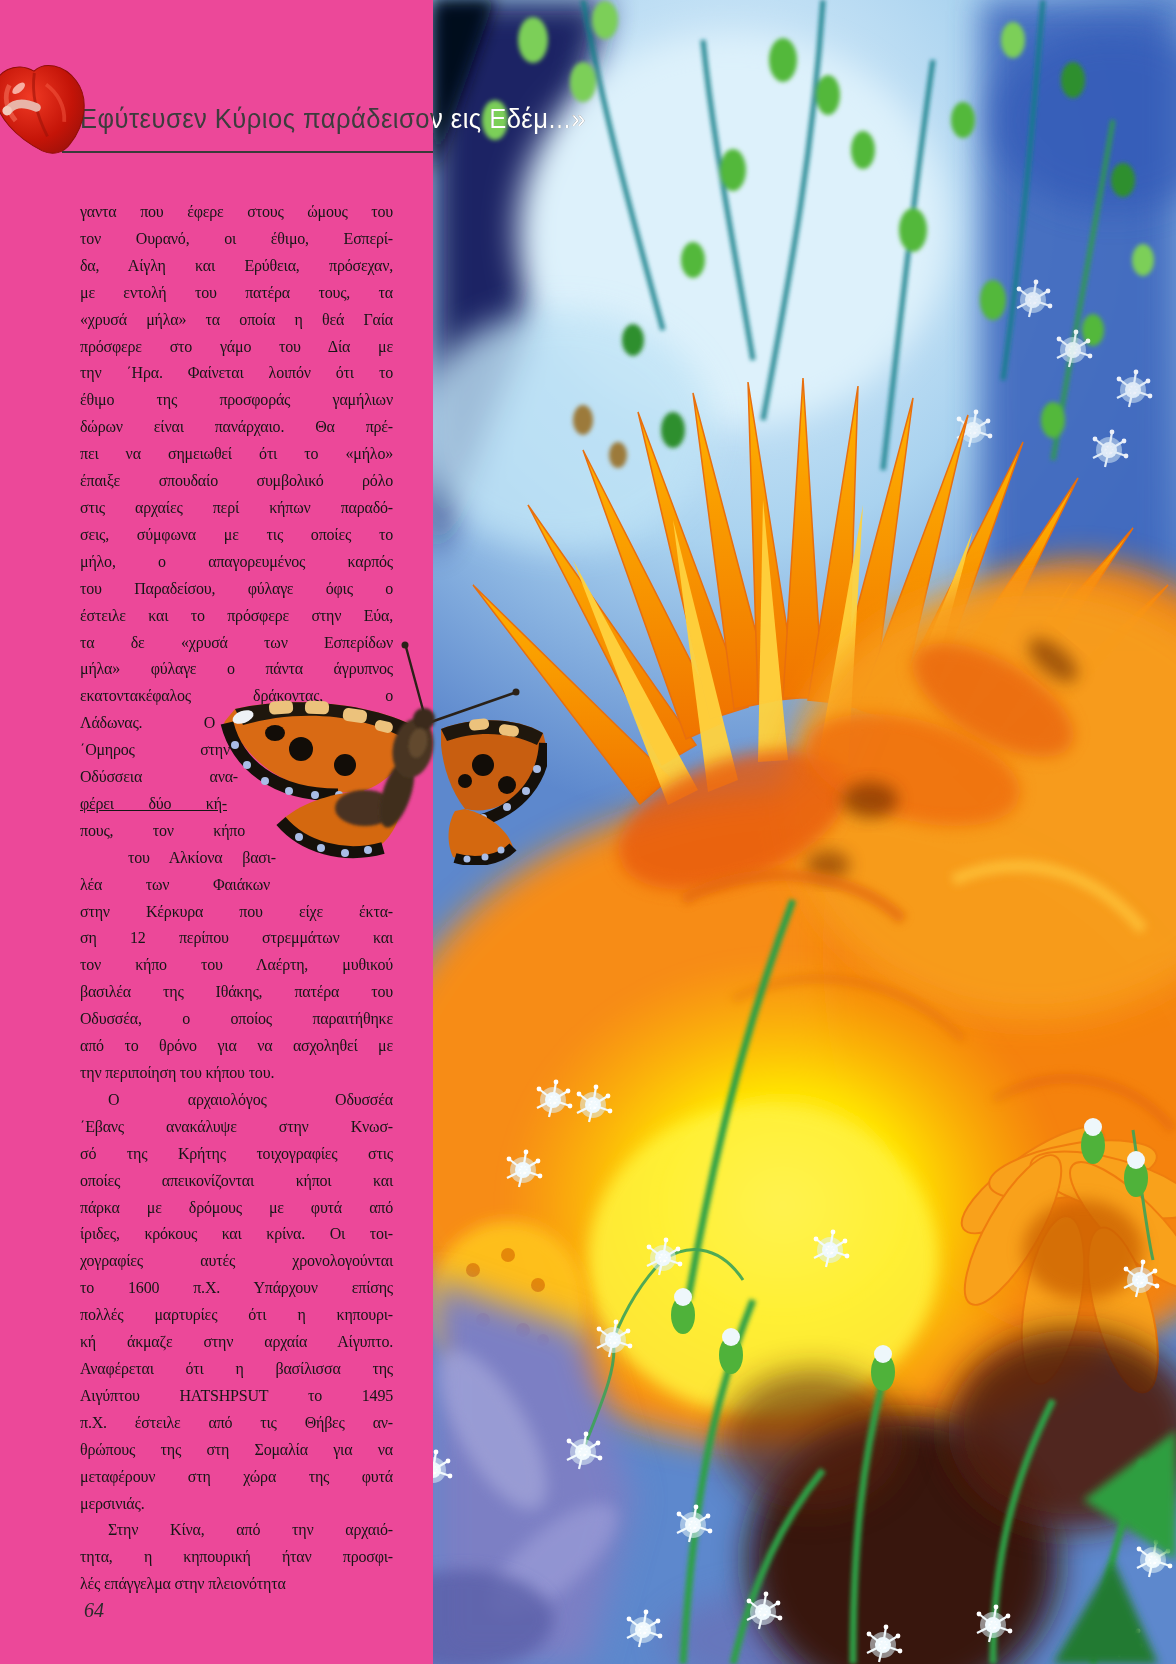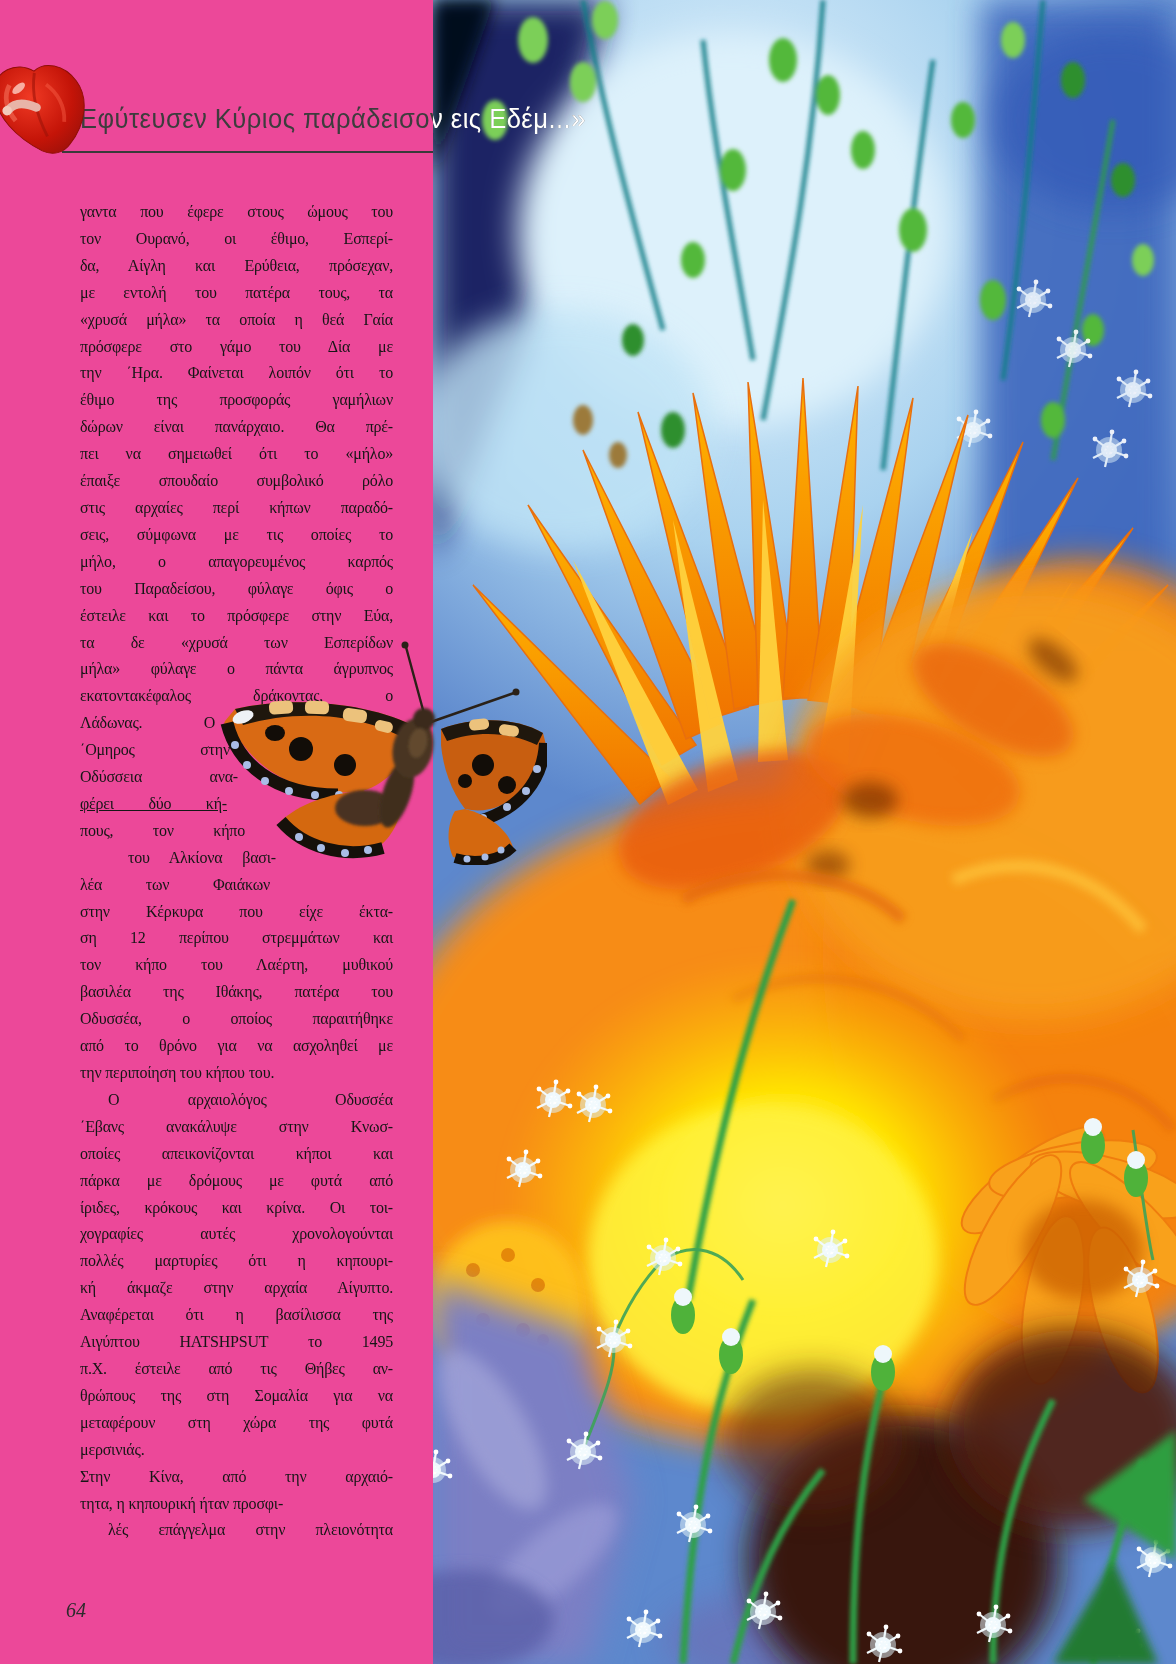--- a/index.html
+++ b/index.html
@@ -34,21 +34,21 @@
   .col-line:nth-child(26){padding-right:123px;}
   
   .col-line:nth-child(33),.col-line:nth-child(49),.col-line:nth-child(52){text-align-last:left;}
   
   .col-line:nth-child(34),.col-line:nth-child(50){text-indent:28px;}
 
   
   .butterfly{position:absolute;left:213px;top:633px;width:334px;height:232px;}
 
   
-  .page-number{position:absolute;left:66px;top:1599px;
+  .page-number{position:absolute;left:84px;top:1599px;
                font-style:italic;font-size:20px;color:#2b2b2b;}
 </style>
 </head>
 <body>
 
 <div class="page">
 
   <svg class="photo" viewBox="0 0 743 1664" preserveAspectRatio="none" aria-hidden="true">
     <defs>
       <filter id="b16" x="-40%" y="-40%" width="180%" height="180%">
@@ -343,24 +343,26 @@
       <div class="col-line">λέα των Φαιάκων</div>
       <div class="col-line">στην Κέρκυρα που είχε έκτα-</div>
       <div class="col-line">ση 12 περίπου στρεμμάτων και</div>
       <div class="col-line">τον κήπο του Λαέρτη, μυθικού</div>
       <div class="col-line">βασιλέα της Ιθάκης, πατέρα του</div>
       <div class="col-line">Οδυσσέα, ο οποίος παραιτήθηκε</div>
       <div class="col-line">από το θρόνο για να ασχοληθεί με</div>
       <div class="col-line">την περιποίηση του κήπου του.</div>
       <div class="col-line">Ο αρχαιολόγος Οδυσσέα</div>
       <div class="col-line">΄Εβανς ανακάλυψε στην Κνωσ-</div>
+      <div class="col-line">σό της Κρήτης τοιχογραφίες στις</div>
       <div class="col-line">οποίες απεικονίζονται κήποι και</div>
       <div class="col-line">πάρκα με δρόμους με φυτά από</div>
       <div class="col-line">ίριδες, κρόκους και κρίνα. Οι τοι-</div>
       <div class="col-line">χογραφίες αυτές χρονολογούνται</div>
+      <div class="col-line">το 1600 π.Χ. Υπάρχουν επίσης</div>
       <div class="col-line">πολλές μαρτυρίες ότι η κηπουρι-</div>
       <div class="col-line">κή άκμαζε στην αρχαία Αίγυπτο.</div>
       <div class="col-line">Αναφέρεται ότι η βασίλισσα της</div>
       <div class="col-line">Αιγύπτου HATSHPSUT το 1495</div>
       <div class="col-line">π.Χ. έστειλε από τις Θήβες αν-</div>
       <div class="col-line">θρώπους της στη Σομαλία για να</div>
       <div class="col-line">μεταφέρουν στη χώρα της φυτά</div>
       <div class="col-line">μερσινιάς.</div>
       <div class="col-line">Στην Κίνα, από την αρχαιό-</div>
       <div class="col-line">τητα, η κηπουρική ήταν προσφι-</div>

